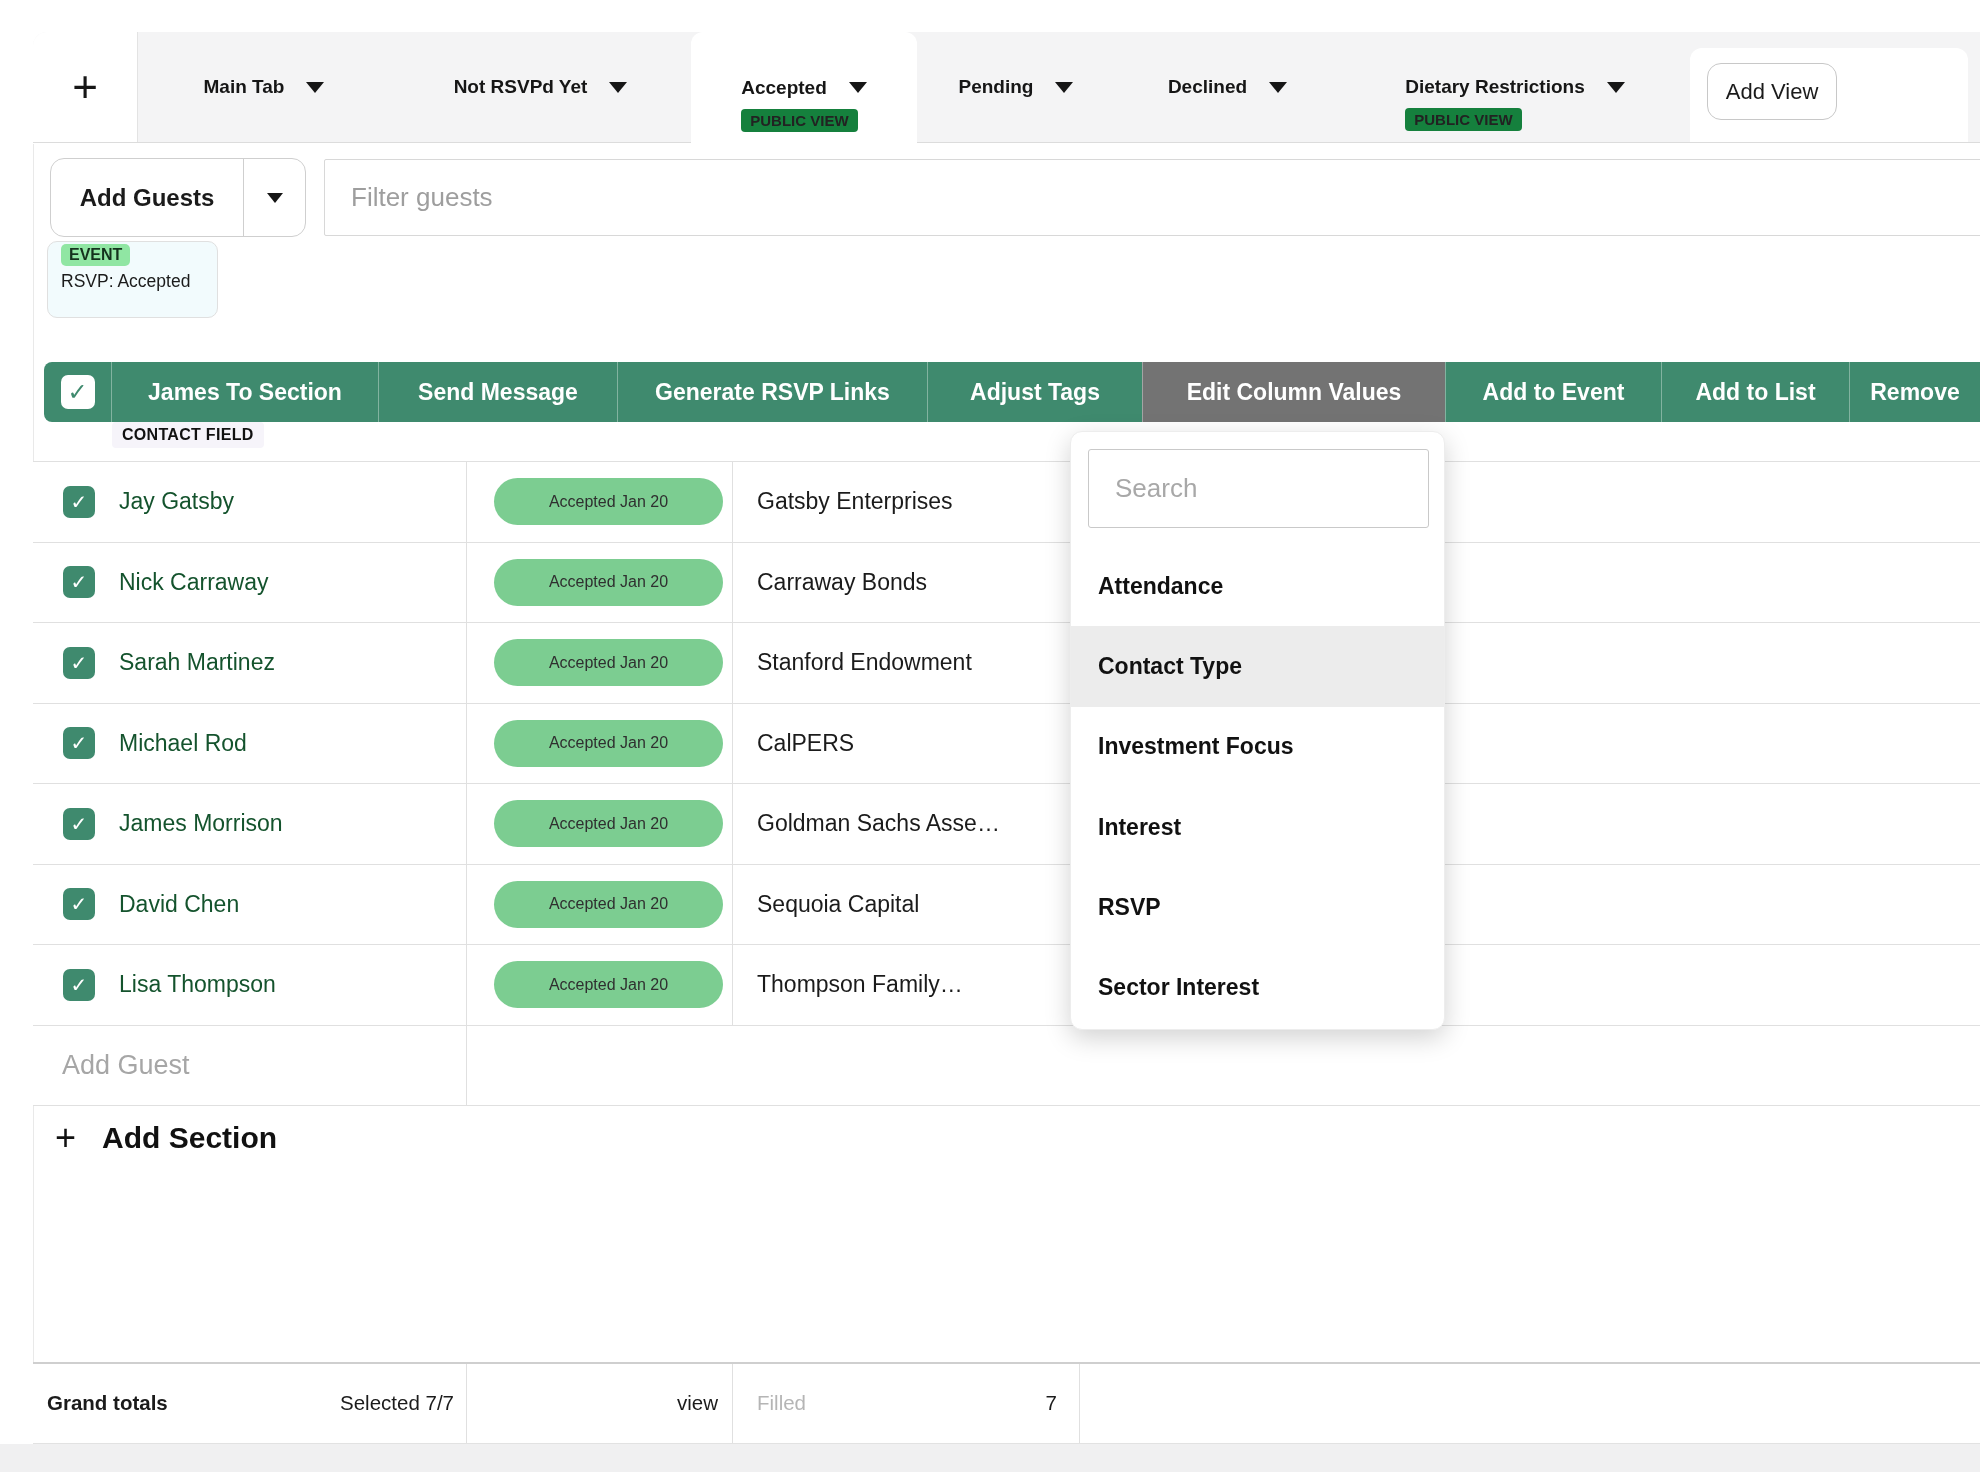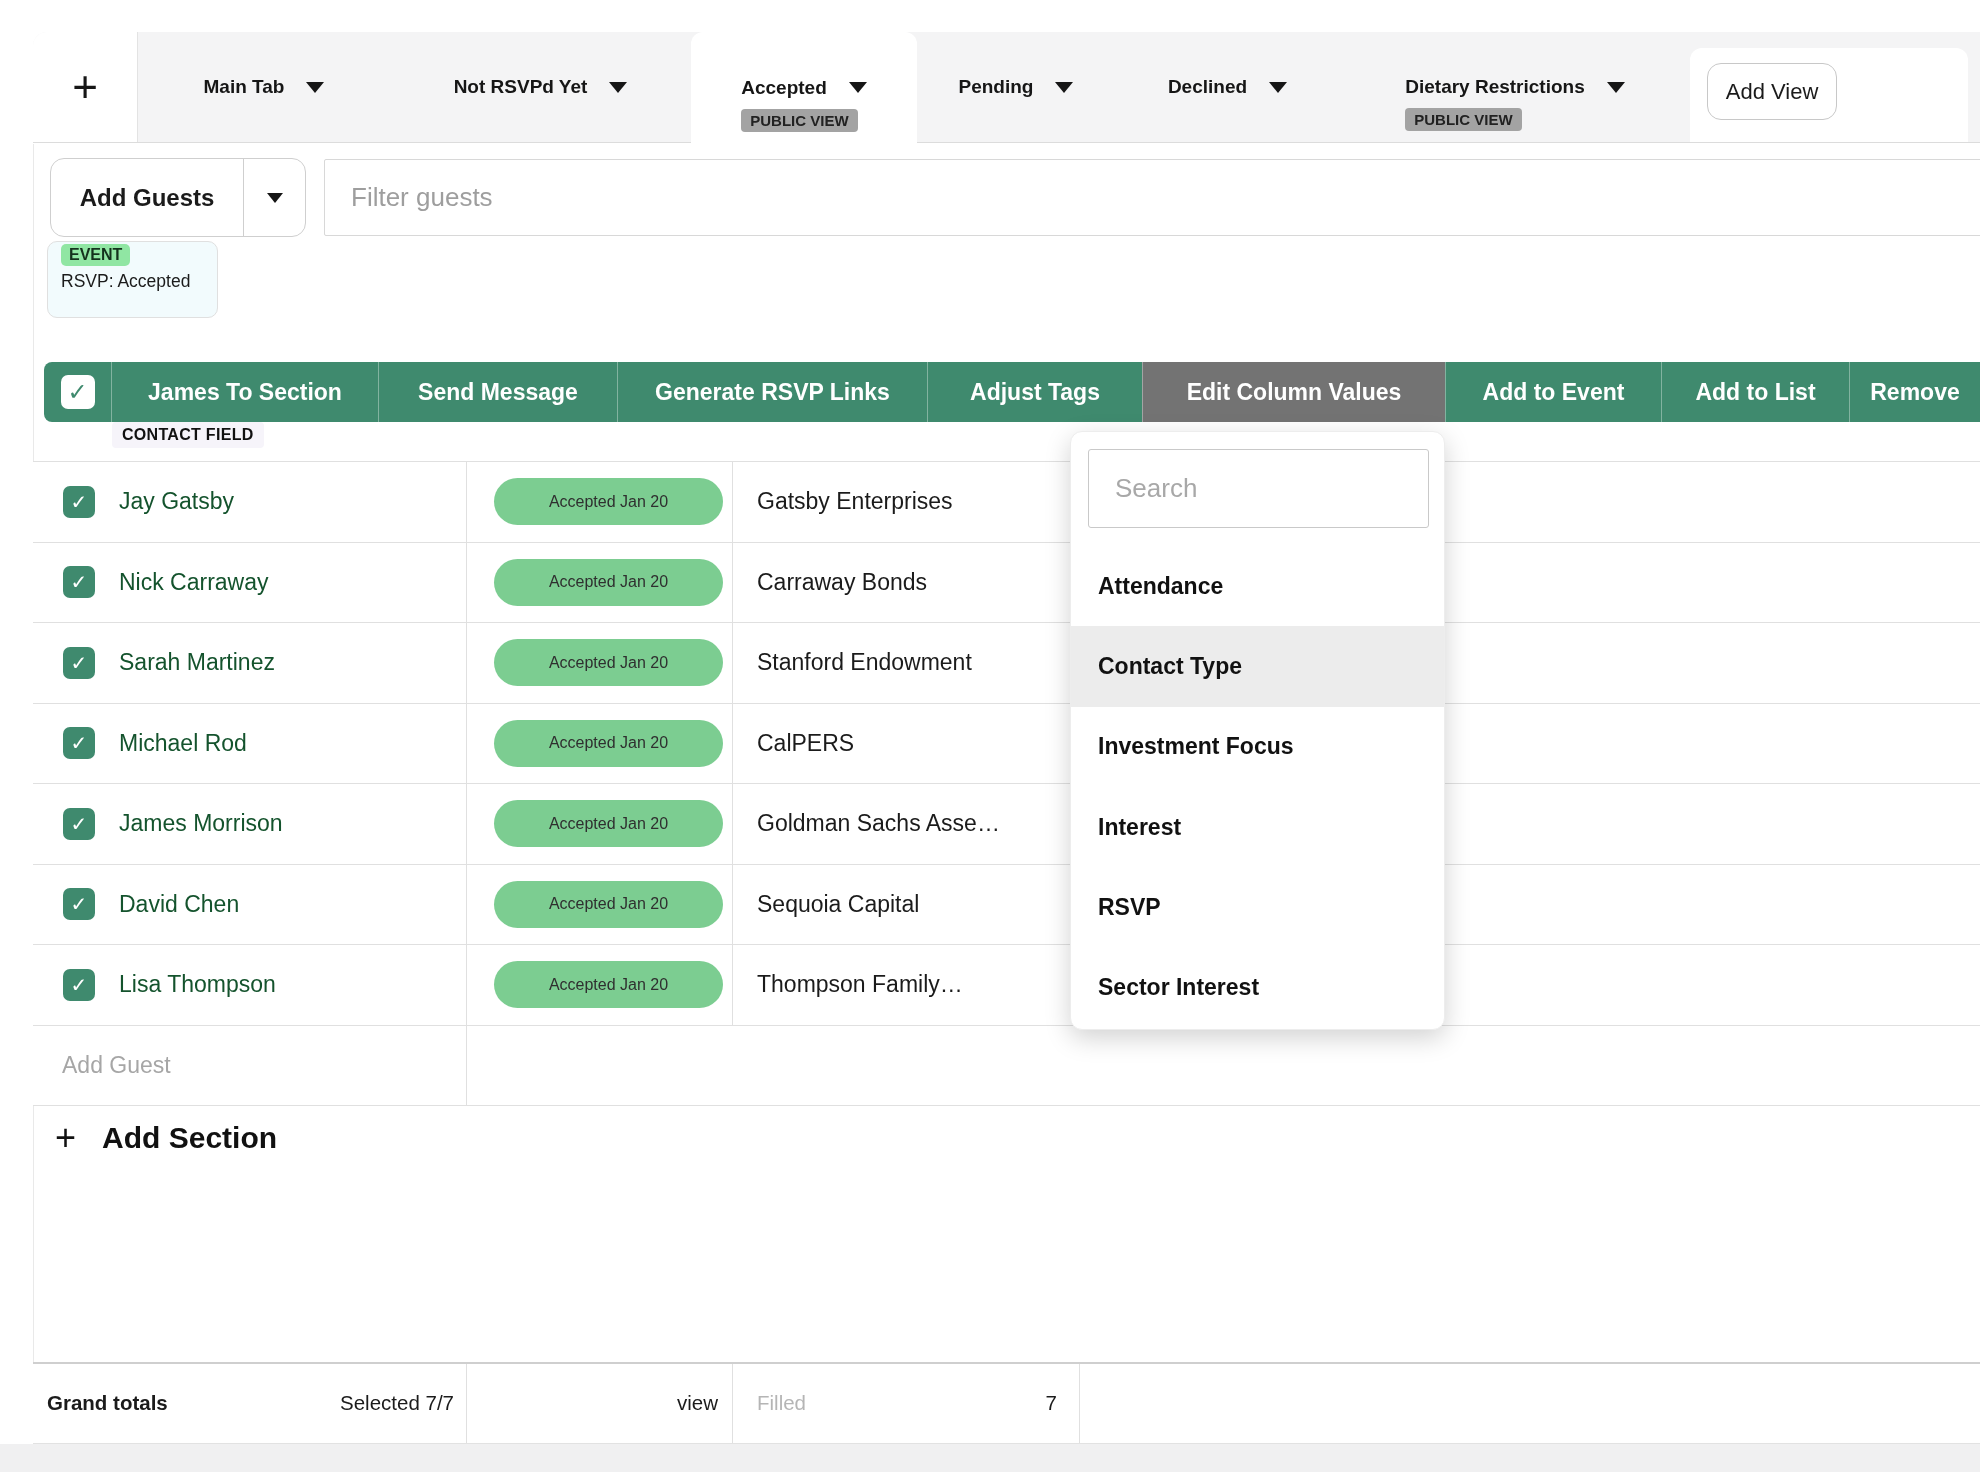--- a/index.html
+++ b/index.html
@@ -13,21 +13,21 @@
   .tab-underline { left:33px; top:141.5px; width:1947px; height:1.5px; background:#dcdcdc; z-index:2; }
   .plus-cell { width:105px; height:110px; background:#ffffff; border-radius:14px 0 0 0;
     border-right:1.5px solid #e3e3e3; display:flex; align-items:center; justify-content:center; }
   .plus-glyph { font-size:44px; font-weight:400; color:#161616; line-height:1; }
   .tab { height:110px; display:flex; align-items:center; justify-content:center; position:relative; }
   .tab.selected { background:#ffffff; height:111.5px; border-radius:12px 12px 0 0; z-index:3; }
   .tab-inner { position:relative; display:flex; align-items:center; gap:22px; }
   .tab-label { font-size:19px; font-weight:bold; color:#161616; white-space:nowrap; }
   .caret { width:0; height:0; border-left:9px solid transparent; border-right:9px solid transparent;
     border-top:11px solid #161616; }
-  .tab-badge { position:absolute; left:0; top:calc(100% + 10px); background:#a3a3a3; color:#222;
+  .tab-badge { position:absolute; left:0; top:calc(100% + 10px); background:#15803d; color:#222;
     font-size:15px; font-weight:bold; padding:3px 9px; border-radius:4px; white-space:nowrap; }
   .w-main{width:252px}.w-notrsvp{width:301px}.w-accepted{width:226px}
   .w-pending{width:198px}.w-declined{width:225px}.w-dietary{width:350px}
   .addview-panel { left:1690px; top:48px; width:278px; height:94px; background:#ffffff;
     border-radius:12px 12px 0 0; z-index:1; }
   .addview-btn { position:absolute; left:17px; top:15px; width:130px; height:57px; background:#fff;
     border:1.5px solid #c8c8c8; border-radius:14px; display:flex; align-items:center; justify-content:center;
     font-size:22px; color:#1b1b1b; }
 
   
@@ -72,21 +72,21 @@
     border-bottom:1.5px solid #e0e0e0; background:#fff; }
   .c { display:flex; align-items:center; }
   .c-name { padding-left:30px; gap:24px; border-right:1.5px solid #e0e0e0; }
   .c-rsvp { padding-left:27px; border-right:1.5px solid #e0e0e0; }
   .c-company { padding-left:24px; font-size:23px; border-right:1.5px solid #e0e0e0; }
   .row-checkbox { width:32px; height:32px; min-width:32px; background:#3f8a6e; border-radius:7px;
     display:flex; align-items:center; justify-content:center; color:#fff; font-size:20px; font-weight:bold; }
   .g-name { font-size:23px; color:#14532d; white-space:nowrap; }
   .pill { width:229px; height:47px; background:#7ccd91; border-radius:24px; display:flex;
     align-items:center; justify-content:center; font-size:16px; color:#2f2f2f; white-space:nowrap; }
-  .addguest-row .c-name { color:#a6a6a6; font-size:23px; padding-left:29px; }
+  .addguest-row .c-name { color:#a6a6a6; font-size:27px; padding-left:29px; }
   .addguest-row .c2, .addguest-row .c3 { border-right:none; }
 
   .add-section { left:55px; top:1120px; display:flex; align-items:center; gap:26px; }
   .as-plus { font-size:36px; font-weight:400; line-height:1; color:#111; }
   .as-label { font-size:30px; font-weight:bold; color:#111; }
 
   
   .dropdown { left:1070px; top:431px; width:375px; height:599px; background:#fff; z-index:20;
     border-radius:12px; border:1px solid #ededed; box-shadow:0 8px 26px rgba(0,0,0,0.18); }
   .dd-search { position:absolute; left:17px; top:17px; width:341px; height:79px; }

